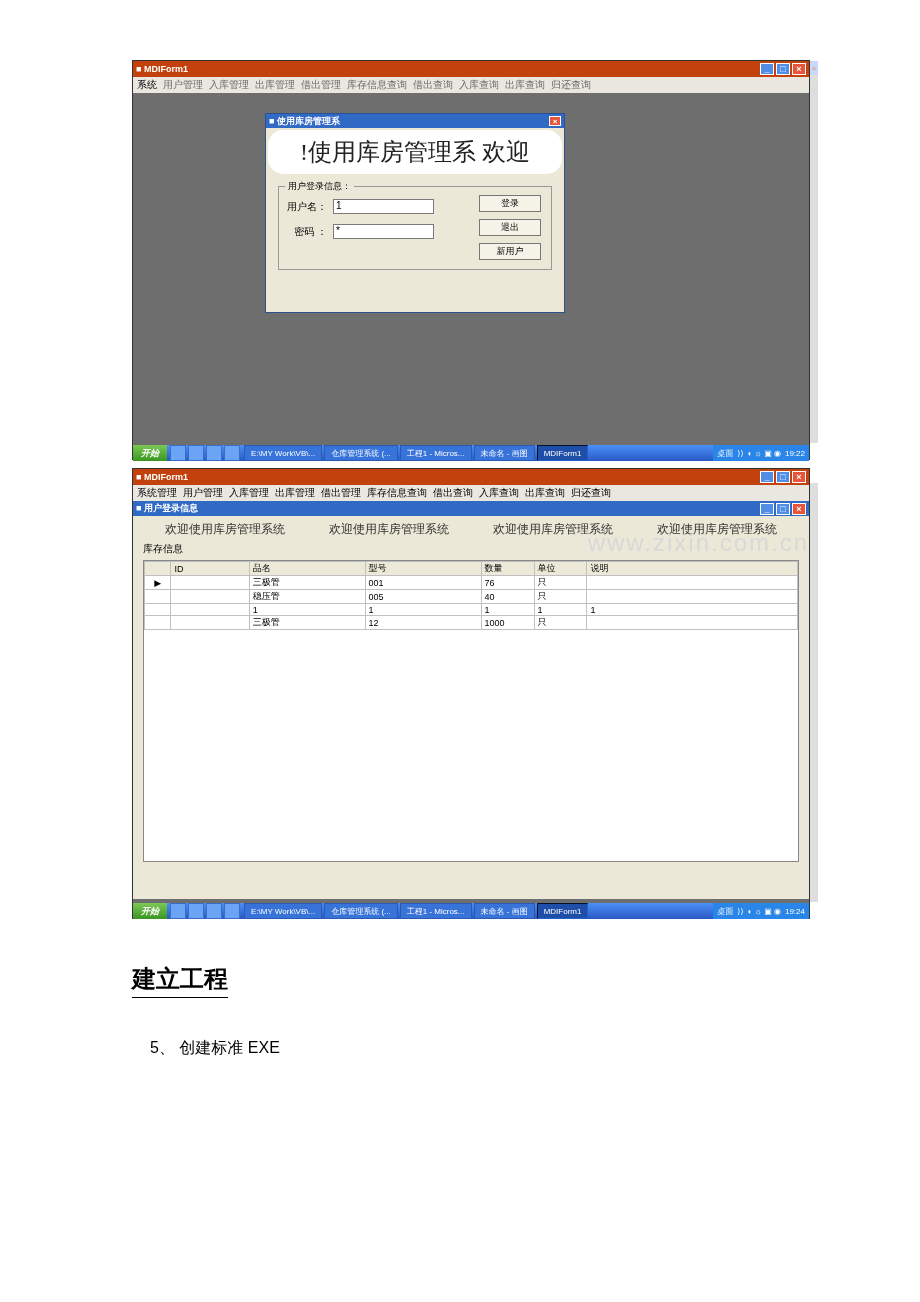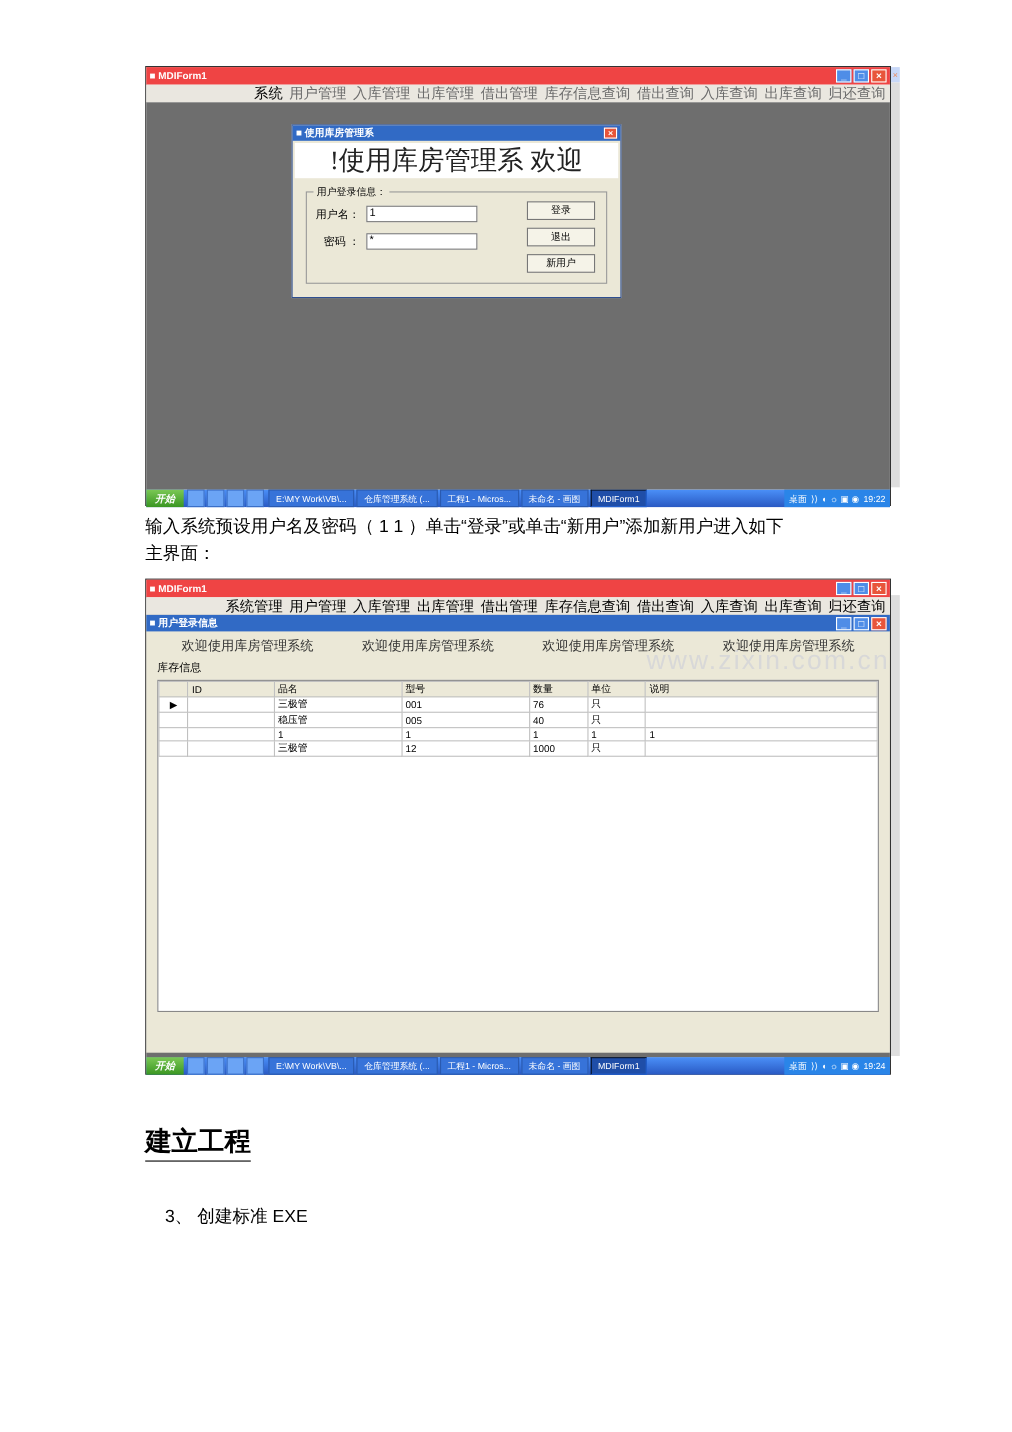--- a/index.html
+++ b/index.html
@@ -22,40 +22,39 @@
       background: linear-gradient(#3b6ea5, #3b6ea5);
       height: 16px;
       display: flex;
       align-items: center;
       justify-content: space-between;
       padding: 0 3px;
       color: #fff;
       font-size: 9px;
       font-weight: bold;
     }
-    .win-titlebar.active { background: #ef4444; }
+    .win-titlebar.active { background: #c2410c; }
     .win-btns { display: flex; gap: 2px; }
     .win-btn {
       width: 14px; height: 12px;
       display: flex; align-items: center; justify-content: center;
       font-size: 9px; font-family: Arial; font-weight: bold;
       border: 1px solid #fff; box-sizing: border-box;
     }
     .win-btn.min { background: #4f8de7; color: #fff; }
     .win-btn.max { background: #4f8de7; color: #fff; }
     .win-btn.close { background: #e8553a; color: #fff; }
     .menubar {
       background: #eae7e0;
       height: 14px;
       display: flex;
       align-items: center;
       padding: 1px 4px;
-      font-size: 13px;
+      font-size: 10px;
       gap: 6px;
-      justify-content: flex-end;
     }
     .menubar .mitem { color: #6b6b6b; white-space: nowrap; }
     .menubar .mitem.enabled { color: #000; }
     .mdi-area {
       background: #6e6e6e;
       position: relative;
       height: 352px;
     }
     .login-dialog {
       position: absolute;
@@ -76,32 +75,33 @@
       padding: 0 3px;
       font-weight: bold;
     }
     .dlg-close {
       width: 12px; height: 10px; background:#e8553a; color:#fff;
       display:flex;align-items:center;justify-content:center;font-size:8px;border:1px solid #fff;box-sizing:border-box;
     }
     .banner {
       background: #fff;
       margin: 2px;
-      height: 32px;
+      height: 44px;
       display: flex;
       align-items: center;
       justify-content: center;
       font-family: "SimSun", serif;
       font-size: 24px;
       color: #222;
       overflow: hidden;
       white-space: nowrap;
+      border-radius: 15px;
     }
     .login-body {
-      padding: 10px 12px 12px;
+      padding: 10px 12px 42px;
     }
     .fieldset {
       border: 1px solid #999;
       padding: 12px 8px 20px;
       position: relative;
       font-size: 10px;
     }
     .fieldset .legend {
       position: absolute;
       top: -7px; left: 6px;
@@ -284,24 +284,20 @@
       <div class="task-item active">MDIForm1</div>
       <div class="tray">
         <span>桌面</span>
         <span>⟩⟩</span>
         <span>◐ ☼ ▣ ◉</span>
         <span>19:22</span>
       </div>
     </div>
   </div>
 
-  <p class="doc-text">
-    <span>输入系统预设用户名及密码（ 1   1 ）单击“登录”或单击“新用户”添加新用户进入如下</span><br>
-    <span>主界面：</span>
-  </p>
 
   
   <div class="screenshot s2" style="position:relative;">
     <div class="win-titlebar active">
       <span><span>■ </span><span>MDIForm1</span></span>
       <span class="win-btns">
         <span class="win-btn min">_</span>
         <span class="win-btn max">□</span>
         <span class="win-btn close">×</span>
       </span>
@@ -410,15 +406,15 @@
       <div class="tray">
         <span>桌面</span>
         <span>⟩⟩</span>
         <span>◐ ☼ ▣ ◉</span>
         <span>19:24</span>
       </div>
     </div>
   </div>
 
   <h2 class="heading2">建立工程</h2>
-  <p class="list-item">3、 创建标准 EXE</p>
+  <p class="list-item">5、 创建标准 EXE</p>
 
 </div>
 
 </body></html>

